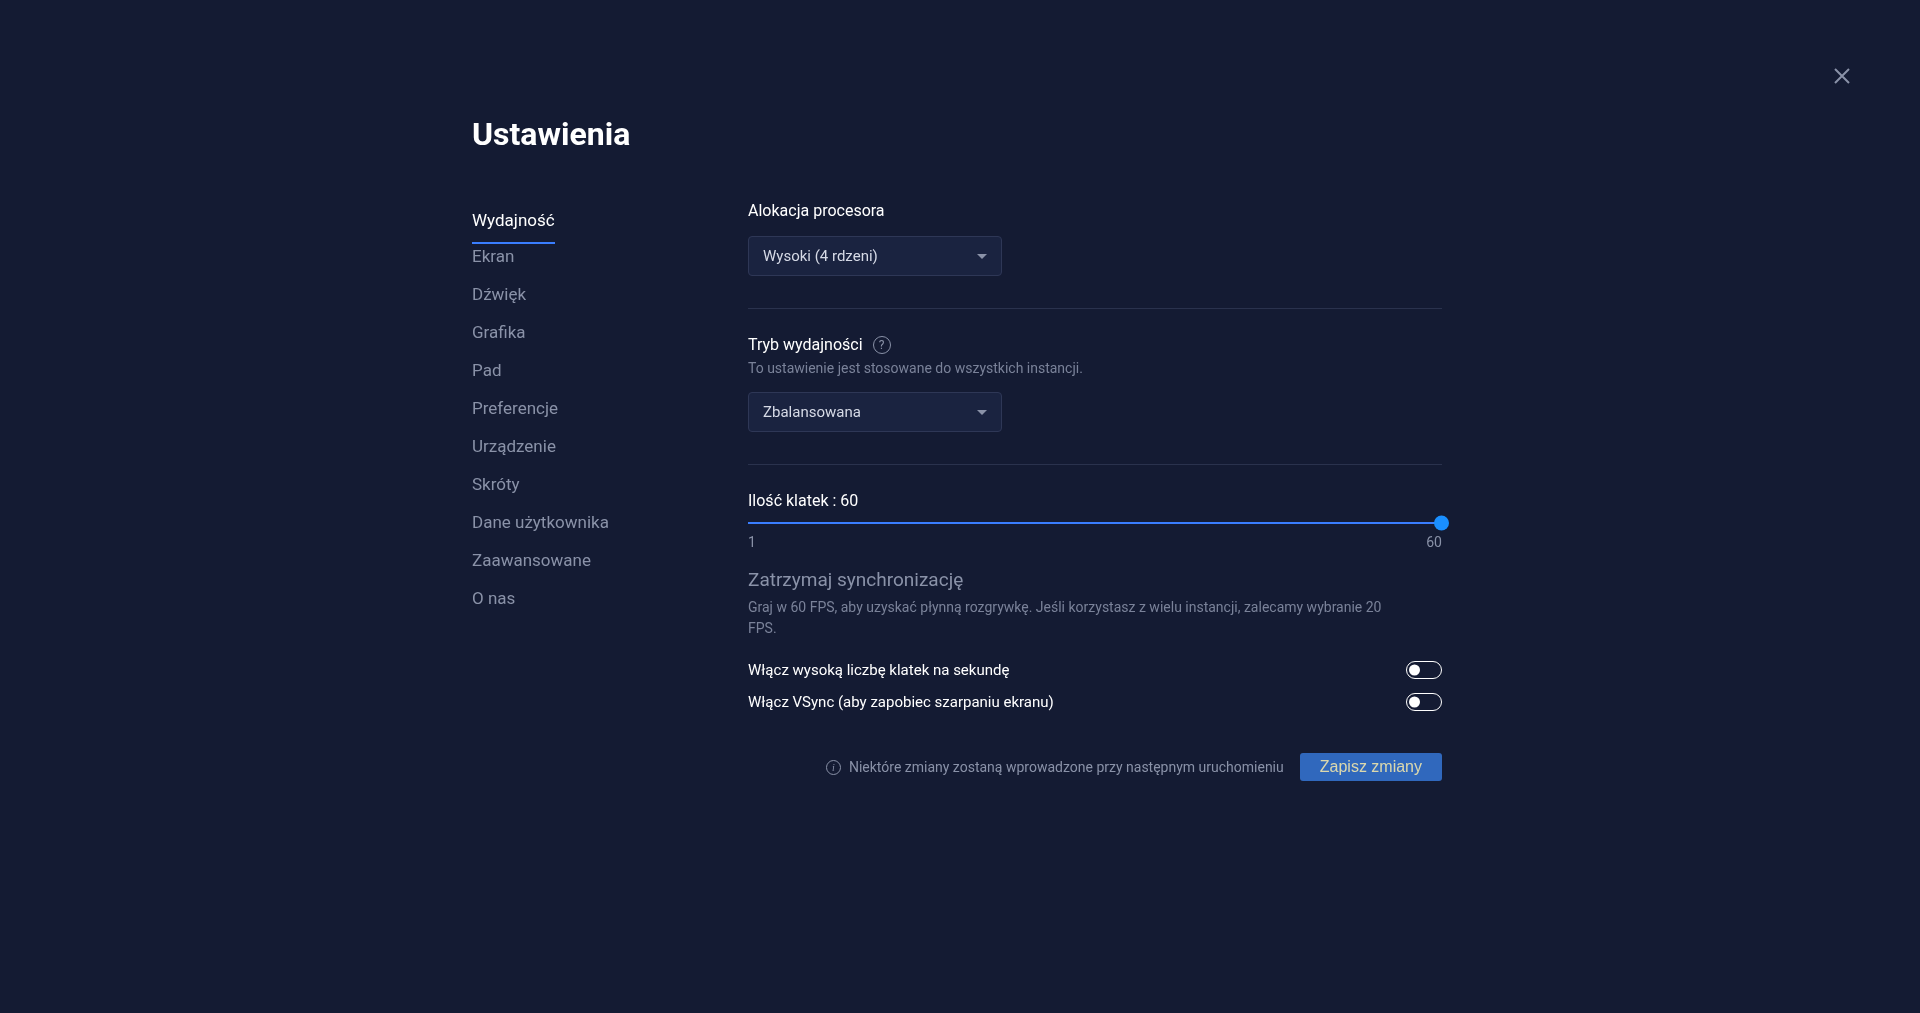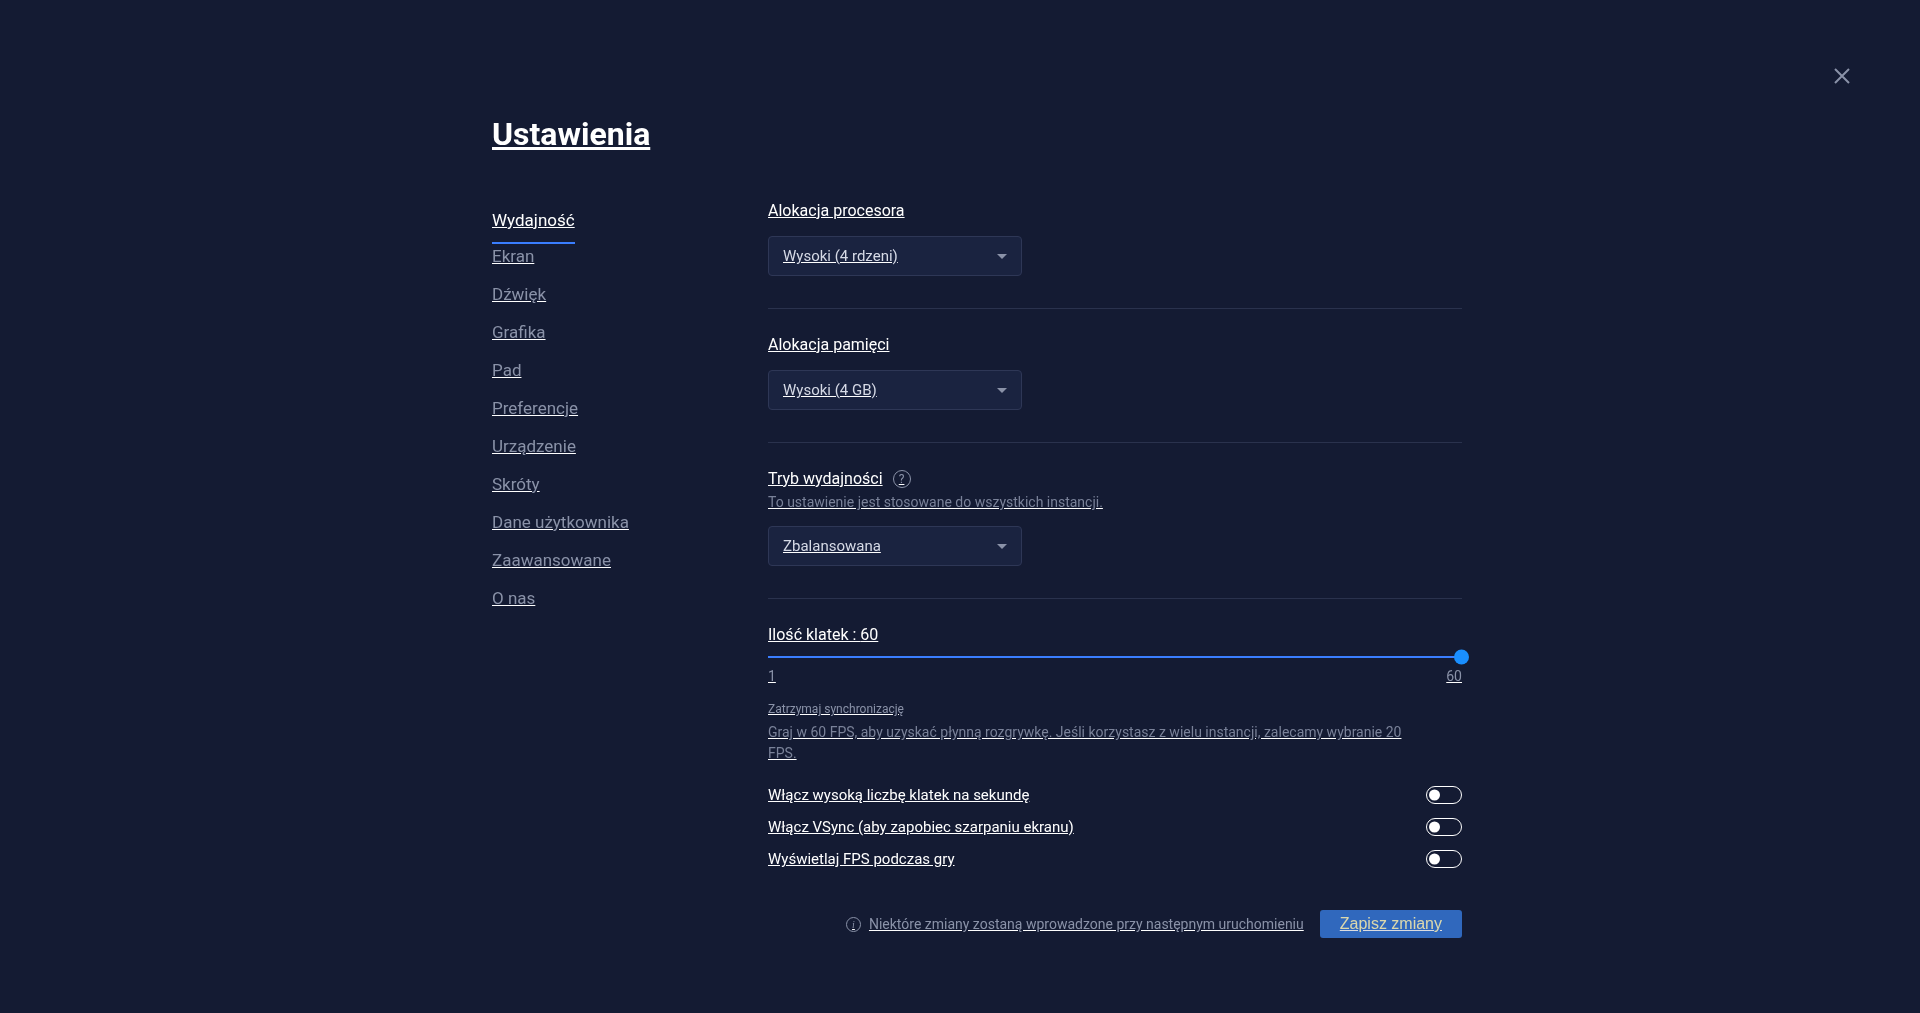--- a/index.html
+++ b/index.html
@@ -17,24 +17,23 @@
   top: 64px;
   right: 66px;
   width: 24px;
   height: 24px;
   cursor: pointer;
   color: #8a92a8;
 }
 .close-btn svg { width: 100%; height: 100%; }
 .container {
   position: absolute;
-  left: 492px;
+  left: 472px;
   top: 115px;
   width: 970px;
-  text-decoration: underline;
 }
 .page-title {
   font-size: 32px;
   font-weight: 700;
   color: #ffffff;
   margin-bottom: 48px;
 }
 .layout { display: flex; gap: 0; }
 .sidebar {
   width: 276px;
@@ -137,21 +136,21 @@
   cursor: pointer;
 }
 .slider-range {
   display: flex;
   justify-content: space-between;
   font-size: 14px;
   color: #8a92a8;
   margin-bottom: 18px;
 }
 .sync-label {
-  font-size: 12px;
+  font-size: 19px;
   color: #8a92a8;
   margin-bottom: 6px;
 }
 .sync-desc {
   font-size: 14px;
   color: #7a8299;
   line-height: 1.5;
   margin-bottom: 22px;
   max-width: 640px;
 }
@@ -253,27 +252,20 @@
     <div class="main">
 
       <div class="setting-group">
         <div class="setting-label">Alokacja procesora</div>
         <div class="select">
           <span>Wysoki (4 rdzeni)</span>
           <span class="select-arrow"></span>
         </div>
       </div>
 
-      <div class="setting-group bordered">
-        <div class="setting-label">Alokacja pamięci</div>
-        <div class="select">
-          <span>Wysoki (4 GB)</span>
-          <span class="select-arrow"></span>
-        </div>
-      </div>
 
       <div class="setting-group bordered">
         <div class="setting-label">
           <span>Tryb wydajności</span>
           <span class="help-icon">?</span>
         </div>
         <div class="setting-desc">To ustawienie jest stosowane do wszystkich instancji.</div>
         <div class="select">
           <span>Zbalansowana</span>
           <span class="select-arrow"></span>
@@ -300,26 +292,20 @@
           <div class="toggle">
               <div class="toggle-knob"></div>
             </div>
         </div>
         <div class="toggle-row">
           <span class="toggle-label">Włącz VSync (aby zapobiec szarpaniu ekranu)</span>
           <div class="toggle">
               <div class="toggle-knob"></div>
             </div>
         </div>
-        <div class="toggle-row">
-          <span class="toggle-label">Wyświetlaj FPS podczas gry</span>
-          <div class="toggle">
-              <div class="toggle-knob"></div>
-            </div>
-        </div>
       </div>
 
       <div class="footer">
         <div class="footer-note">
           <span class="info-icon">i</span>
           <span>Niektóre zmiany zostaną wprowadzone przy następnym uruchomieniu</span>
         </div>
         <button class="save-btn">Zapisz zmiany</button>
       </div>
 

